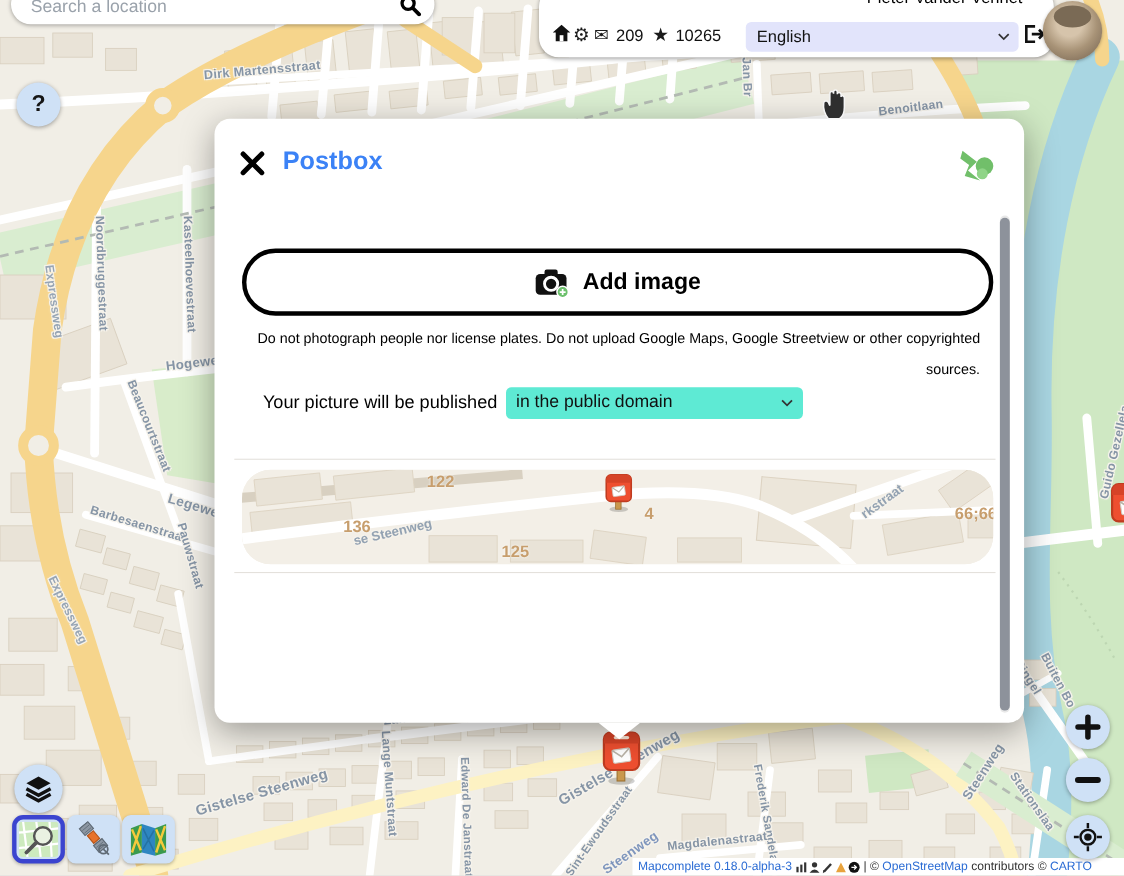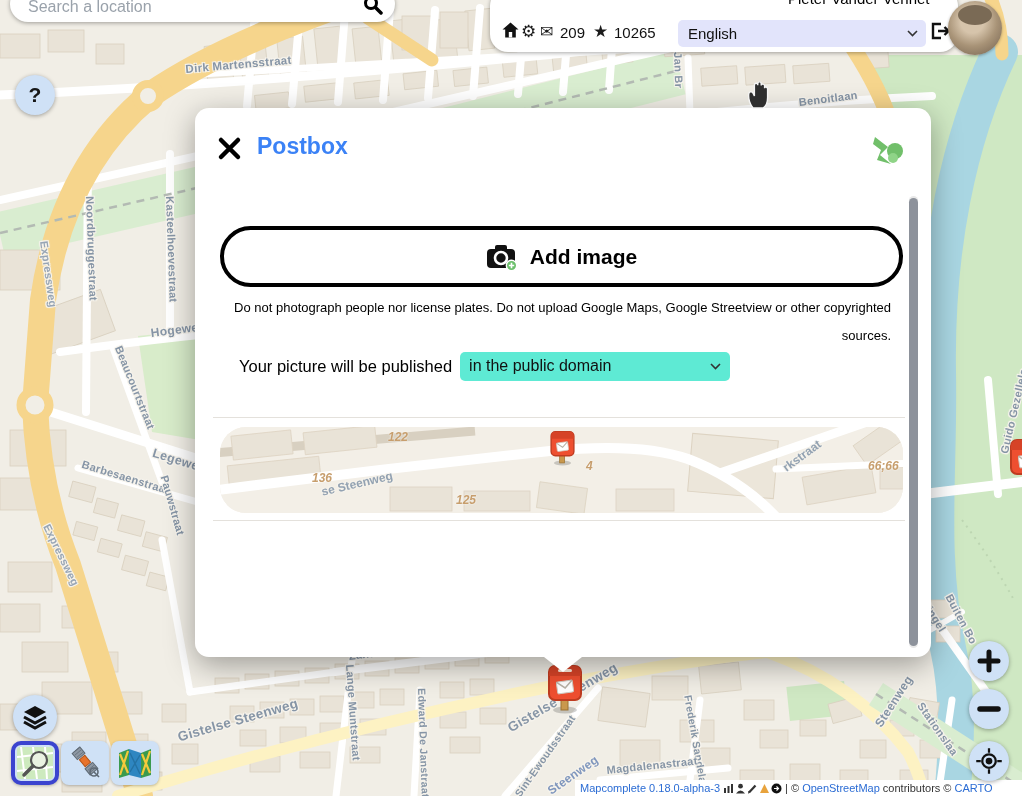--- a/index.html
+++ b/index.html
@@ -40,21 +40,21 @@
     border-radius:40px;box-sizing:border-box;display:flex;align-items:center;justify-content:center;gap:12px;cursor:pointer;}
   .addimg .lbl{font-size:21px;font-weight:800;color:#000;}
   .disclaimer{position:absolute;left:32px;top:186px;width:664px;text-align:right;font-size:13px;color:#000;line-height:28px;}
   .licrow{position:absolute;left:32px;top:244px;display:flex;align-items:center;margin-left:12px;}
   .licrow .txt{font-size:16.5px;color:#000;}
   .licsel{position:relative;margin-left:8px;width:270px;height:29px;background:#5eead4;border-radius:5px;cursor:pointer;}
   .licsel span{position:absolute;left:9px;top:5px;font-size:16px;color:#111;}
   .licsel svg{position:absolute;right:9px;top:11px;}
   .pp-hr{position:absolute;left:18px;width:692px;height:0;border-top:1px solid #e4e1dc;}
   .minimap{position:absolute;left:25px;top:319px;width:683px;height:86px;border-radius:26px;overflow:hidden;background:#f3efe7;cursor:grab;}
-  .mm-num{position:absolute;font-size:12px;font-weight:700;color:#c79e6d;text-shadow:0 0 2px #fff;font-style:italic;}
+  .mm-num{position:absolute;font-size:15px;font-weight:700;color:#c79e6d;text-shadow:0 0 2px #fff;}
   .mm-street{position:absolute;font-size:12px;font-weight:700;color:#93a2b2;transform-origin:0 0;white-space:nowrap;
     text-shadow:1px 1px 0 #f6f3ec,-1px -1px 0 #f6f3ec,0 0 3px #f6f3ec;}
   .delrow{position:absolute;left:18px;top:461px;width:690px;height:46px;background:#dbeafe;border-radius:5px;
     display:flex;align-items:center;cursor:pointer;}
   .delrow svg{margin-left:16px;}
   .delrow .lbl{margin-left:30px;font-size:15.5px;color:#111;}
   .pp-scroll{position:absolute;right:13px;top:88px;bottom:9px;width:9px;background:#e8e8e8;border-radius:5px;}
   .pp-scroll .thumb{position:absolute;left:0;top:2px;bottom:2px;width:9px;background:#8d929b;border-radius:5px;}
   
   .ctl{position:absolute;border-radius:50%;background:#cfe1f6;box-shadow:0 1px 4px rgba(0,0,0,.35);

